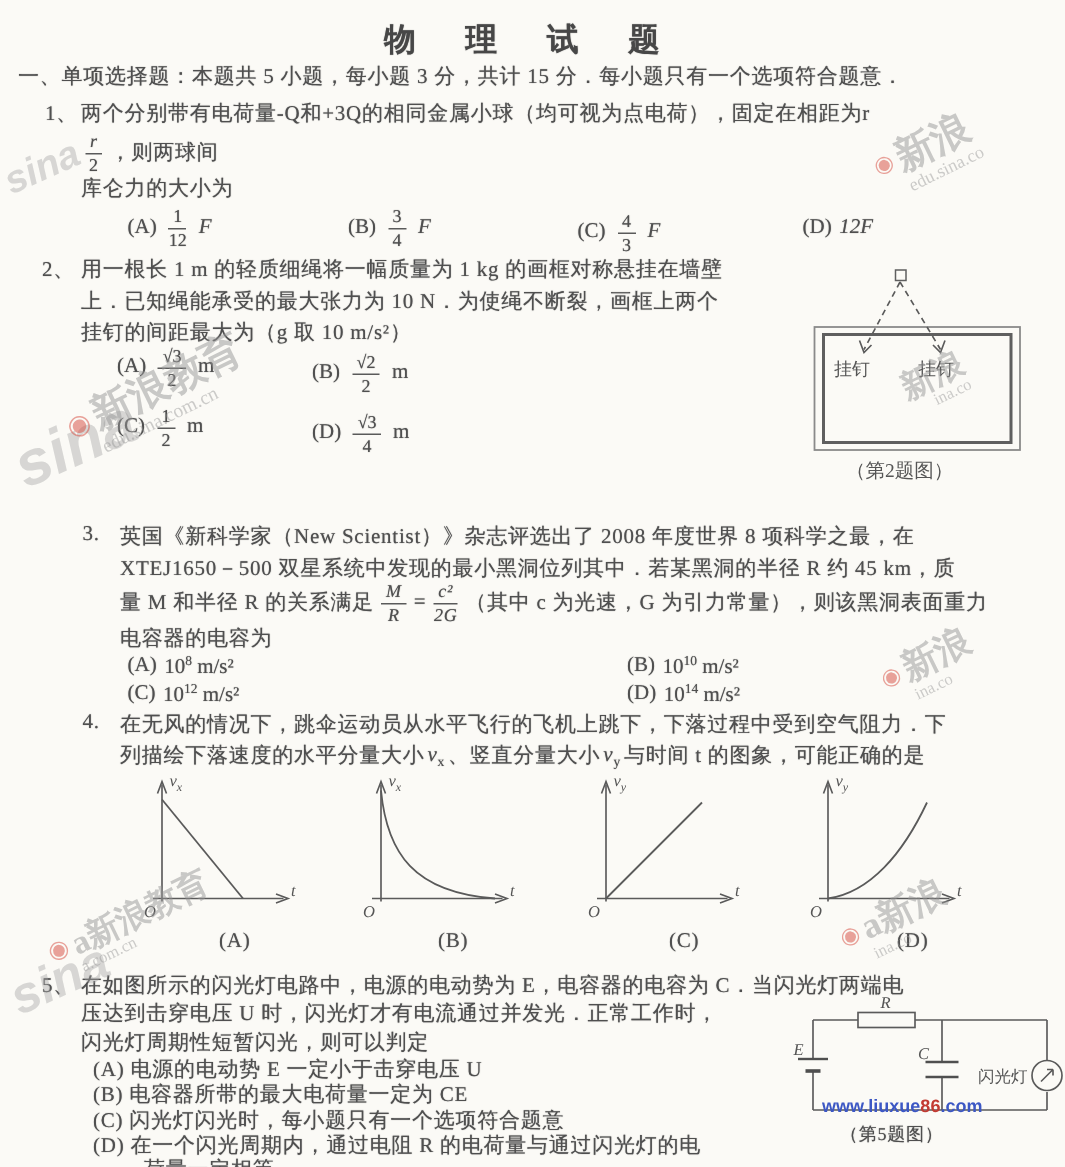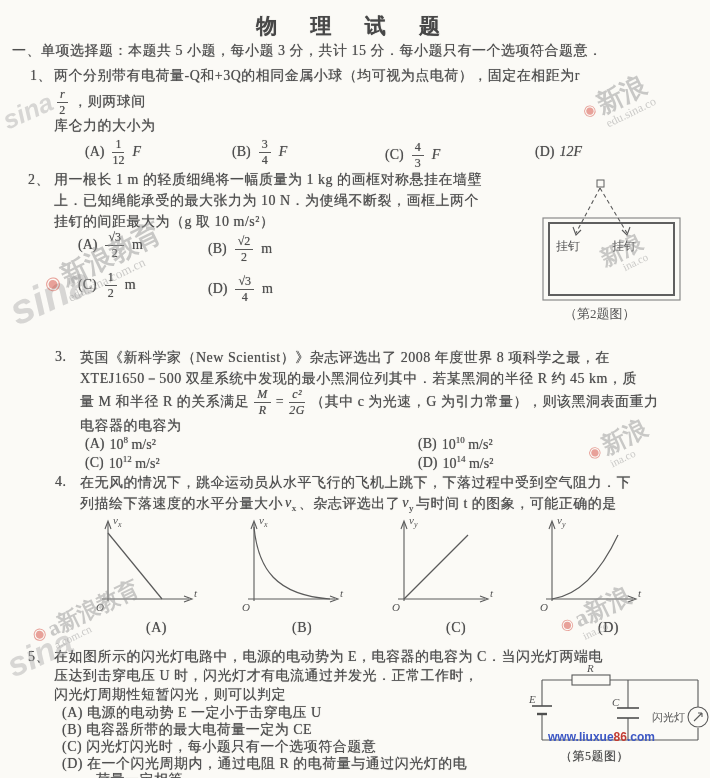--- a/index.html
+++ b/index.html
@@ -176,21 +176,21 @@
   <div class="opt" style="left:418px;top:454px">
     <span>(D)</span>
     <span><span>10</span><sup>14</sup> <span>m/s²</span></span>
   </div>
 
   <div class="txt" style="left:55px;top:474px">4.</div>
   <div class="txt" style="left:80px;top:474px">在无风的情况下，跳伞运动员从水平飞行的飞机上跳下，下落过程中受到空气阻力．下</div>
   <div class="txt mline" style="left:80px;top:495px">
     <span>列描绘下落速度的水平分量大小</span>
     <span><i>v</i><sub>x</sub></span>
-    <span>、杂志评选出了</span>
+    <span>、竖直分量大小</span>
     <span><i>v</i><sub>y</sub></span>
     <span>与时间 t 的图象，可能正确的是</span>
   </div>
 
   <svg style="left:88px;top:511px" width="120" height="102">
     <path d="M20,90 L20,12" class="ax"></path>
       <path d="M17,18 L20,10 L23,18" class="ax"></path>
     <path d="M14,88 L101,88" class="ax"></path>
       <path d="M96,85 L104,88 L96,91" class="ax"></path>
     <path d="M20,22 L74,88" class="curve"></path>

